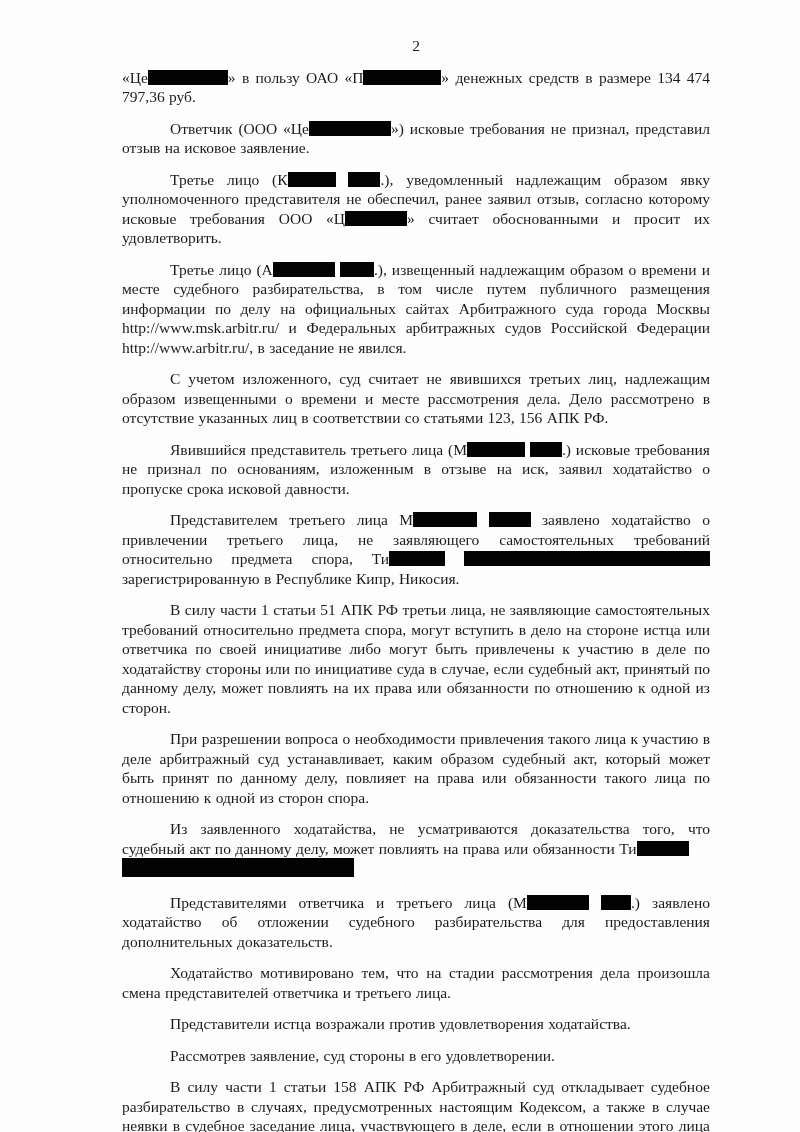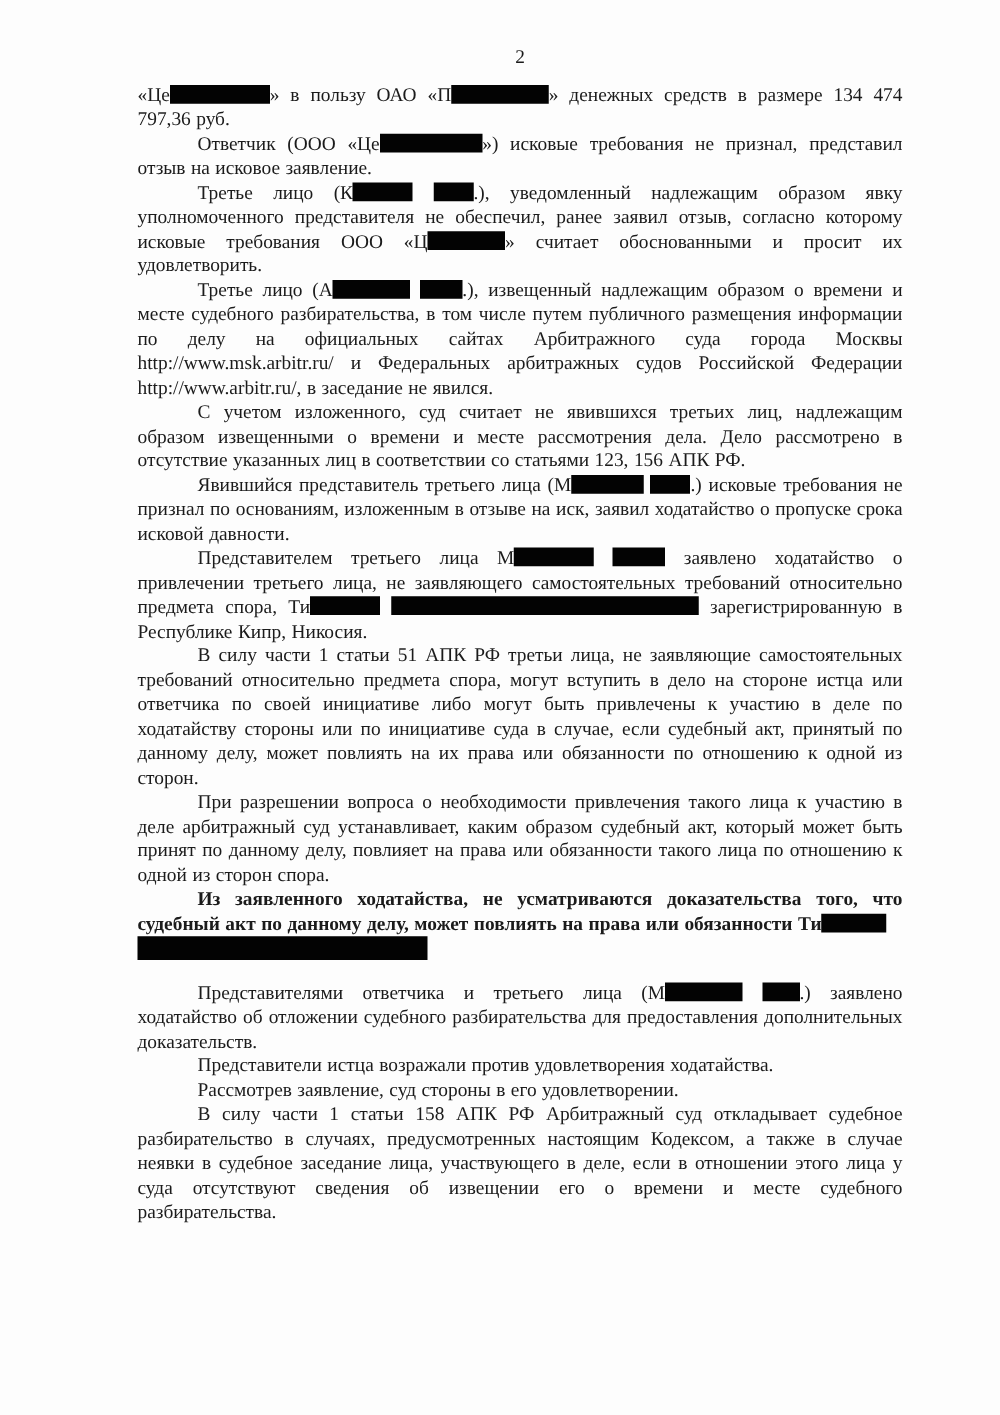--- a/index.html
+++ b/index.html
@@ -19,31 +19,30 @@
     line-height: 19.5px;
     color: #1b1b1b;
     overflow: hidden;
   }
   .page-number {
     text-align: center;
     margin-bottom: 11px;
     font-size: 15.5px;
   }
   .doc-body p.para {
-    margin: 0;
+    margin: 12px;
     text-align: justify;
     hyphens: none;
     word-spacing: 0.5px;
   }
   .doc-body p.para.indent {
     text-indent: 48px;
   }
   .doc-body p.para.gap-after {
     margin-bottom: 13px;
-    font-weight: bold;
   }
   .redaction {
     display: inline-block;
     background: #030303;
     height: 15px;
     vertical-align: -2px;
   }
 </style>
 </head>
 <body>
@@ -55,17 +54,18 @@
       <p class="para indent"><span>Ответчик (ООО «Це</span><span class="redaction" style="width: 82px; background: rgb(3, 3, 3);"></span><span>») исковые требования не признал, представил отзыв на исковое заявление.</span></p>
       <p class="para indent"><span>Третье лицо (К</span><span class="redaction" style="width: 48px; background: rgb(3, 3, 3);"></span><span> </span><span class="redaction" style="width: 32px; background: rgb(3, 3, 3);"></span><span>.), уведомленный надлежащим образом явку уполномоченного представителя не обеспечил, ранее заявил отзыв, согласно которому исковые требования ООО «Ц</span><span class="redaction" style="width: 62px; background: rgb(3, 3, 3);"></span><span>» считает обоснованными и просит их удовлетворить.</span></p>
       <p class="para indent"><span>Третье лицо (А</span><span class="redaction" style="width: 62px; background: rgb(3, 3, 3);"></span><span> </span><span class="redaction" style="width: 34px; background: rgb(3, 3, 3);"></span><span>.), извещенный надлежащим образом о времени и месте судебного разбирательства, в том числе путем публичного размещения информации по делу на официальных сайтах Арбитражного суда города Москвы http://www.msk.arbitr.ru/ и Федеральных арбитражных судов Российской Федерации http://www.arbitr.ru/, в заседание не явился.</span></p>
       <p class="para indent"><span>С учетом изложенного, суд считает не явившихся третьих лиц, надлежащим образом извещенными о времени и месте рассмотрения дела. Дело рассмотрено в отсутствие указанных лиц в соответствии со статьями 123, 156 АПК РФ.</span></p>
       <p class="para indent"><span>Явившийся представитель третьего лица (М</span><span class="redaction" style="width: 58px; background: rgb(3, 3, 3);"></span><span> </span><span class="redaction" style="width: 32px; background: rgb(3, 3, 3);"></span><span>.) исковые требования не признал по основаниям, изложенным в отзыве на иск, заявил ходатайство о пропуске срока исковой давности.</span></p>
       <p class="para indent"><span>Представителем третьего лица М</span><span class="redaction" style="width: 64px; background: rgb(3, 3, 3);"></span><span> </span><span class="redaction" style="width: 42px; background: rgb(3, 3, 3);"></span><span> заявлено ходатайство о привлечении третьего лица, не заявляющего самостоятельных требований относительно предмета спора, Ти</span><span class="redaction" style="width: 56px; background: rgb(3, 3, 3);"></span><span> </span><span class="redaction" style="width: 246px; background: rgb(3, 3, 3);"></span><span> зарегистрированную в Республике Кипр, Никосия.</span></p>
       <p class="para indent"><span>В силу части 1 статьи 51 АПК РФ третьи лица, не заявляющие самостоятельных требований относительно предмета спора, могут вступить в дело на стороне истца или ответчика по своей инициативе либо могут быть привлечены к участию в деле по ходатайству стороны или по инициативе суда в случае, если судебный акт, принятый по данному делу, может повлиять на их права или обязанности по отношению к одной из сторон.</span></p>
       <p class="para indent"><span>При разрешении вопроса о необходимости привлечения такого лица к участию в деле арбитражный суд устанавливает, каким образом судебный акт, который может быть принят по данному делу, повлияет на права или обязанности такого лица по отношению к одной из сторон спора.</span></p>
       <p class="para indent gap-after"><span>Из заявленного ходатайства, не усматриваются доказательства того, что судебный акт по данному делу, может повлиять на права или обязанности Ти</span><span class="redaction" style="width: 52px; background: rgb(3, 3, 3);"></span><br><span class="redaction" style="width: 232px; height: 19px; background: rgb(3, 3, 3);"></span></p>
       <p class="para indent"><span>Представителями ответчика и третьего лица (М</span><span class="redaction" style="width: 62px; background: rgb(3, 3, 3);"></span><span> </span><span class="redaction" style="width: 30px; background: rgb(3, 3, 3);"></span><span>.) заявлено ходатайство об отложении судебного разбирательства для предоставления дополнительных доказательств.</span></p>
+      <p class="para indent"><span>Ходатайство мотивировано тем, что на стадии рассмотрения дела произошла смена представителей ответчика и третьего лица.</span></p>
       <p class="para indent"><span>Представители истца возражали против удовлетворения ходатайства.</span></p>
       <p class="para indent"><span>Рассмотрев заявление, суд стороны в его удовлетворении.</span></p>
       <p class="para indent"><span>В силу части 1 статьи 158 АПК РФ Арбитражный суд откладывает судебное разбирательство в случаях, предусмотренных настоящим Кодексом, а также в случае неявки в судебное заседание лица, участвующего в деле, если в отношении этого лица у суда отсутствуют сведения об извещении его о времени и месте судебного разбирательства.</span></p>
     </div>
 </div>
 
 </body></html>

